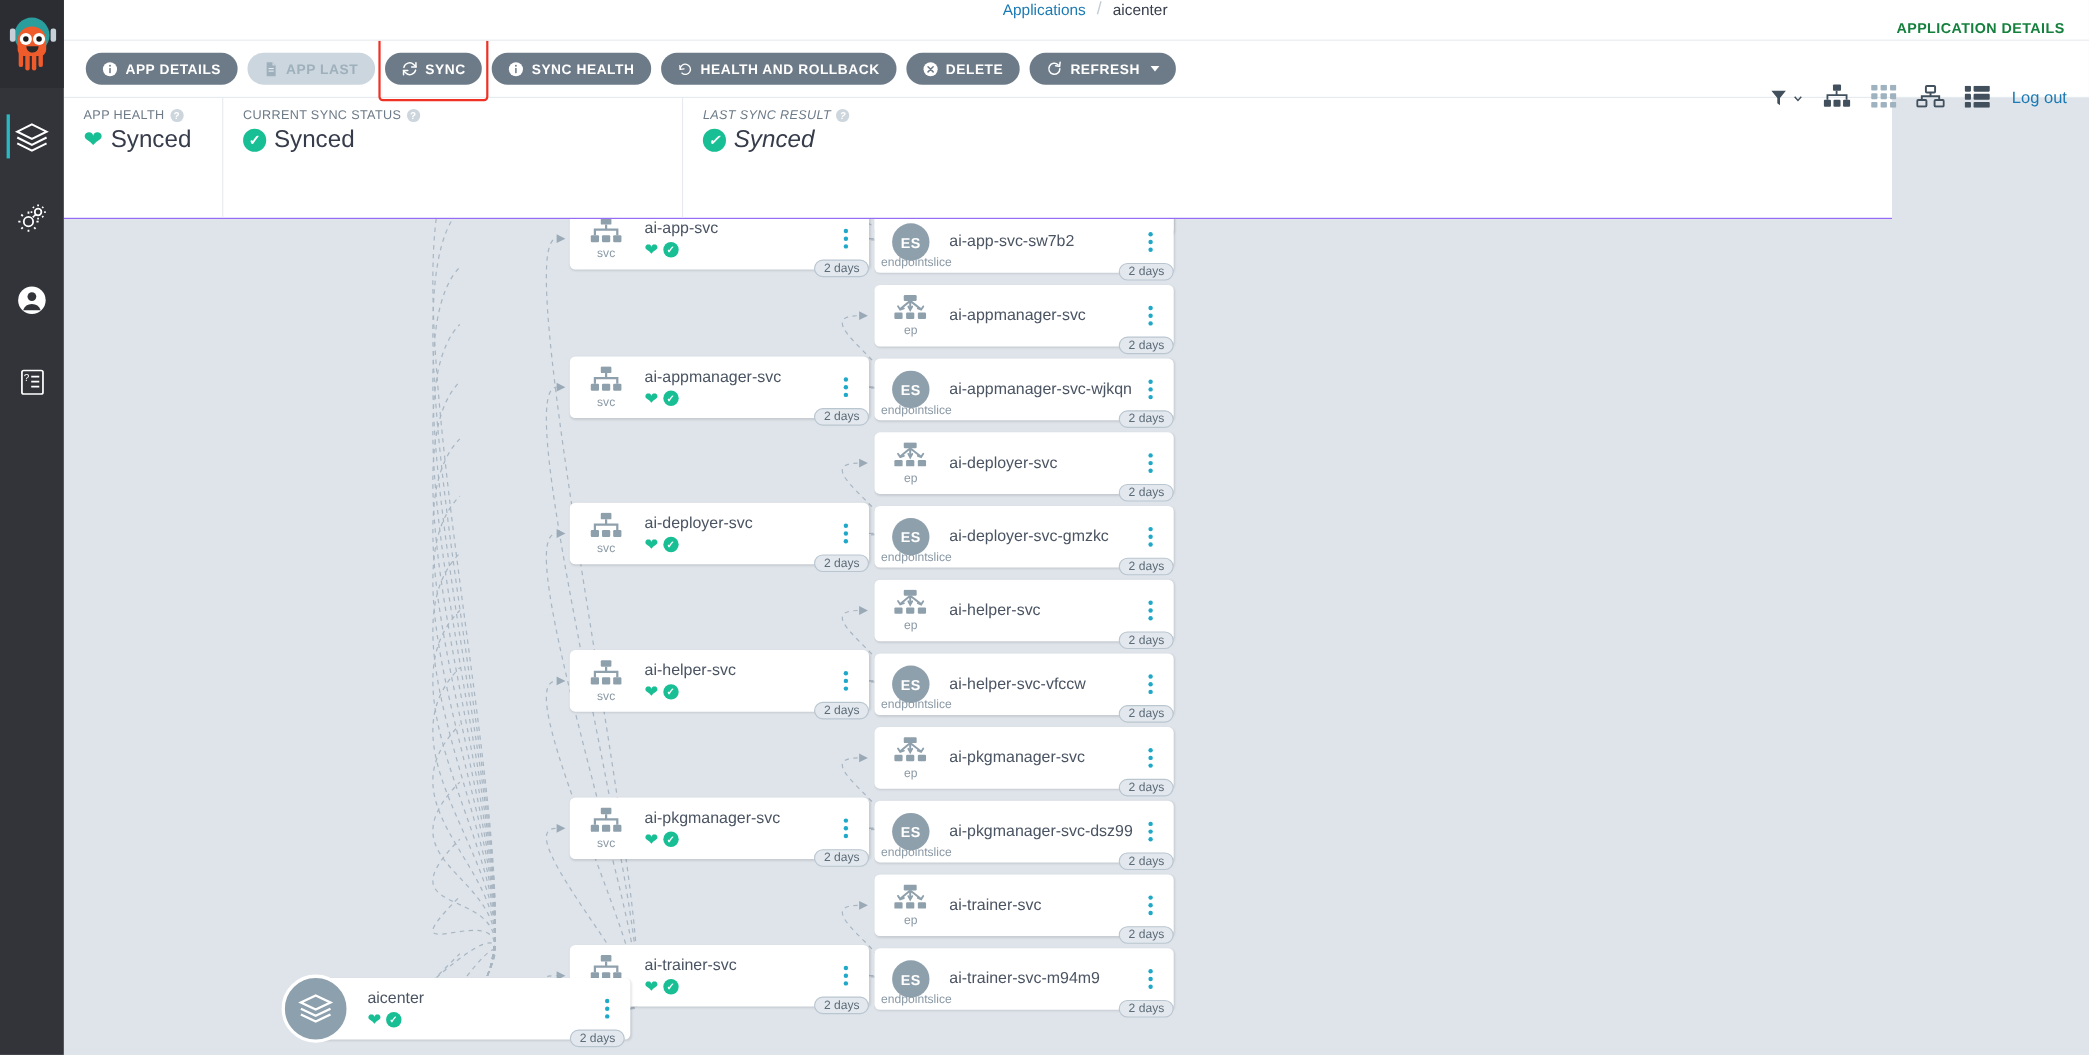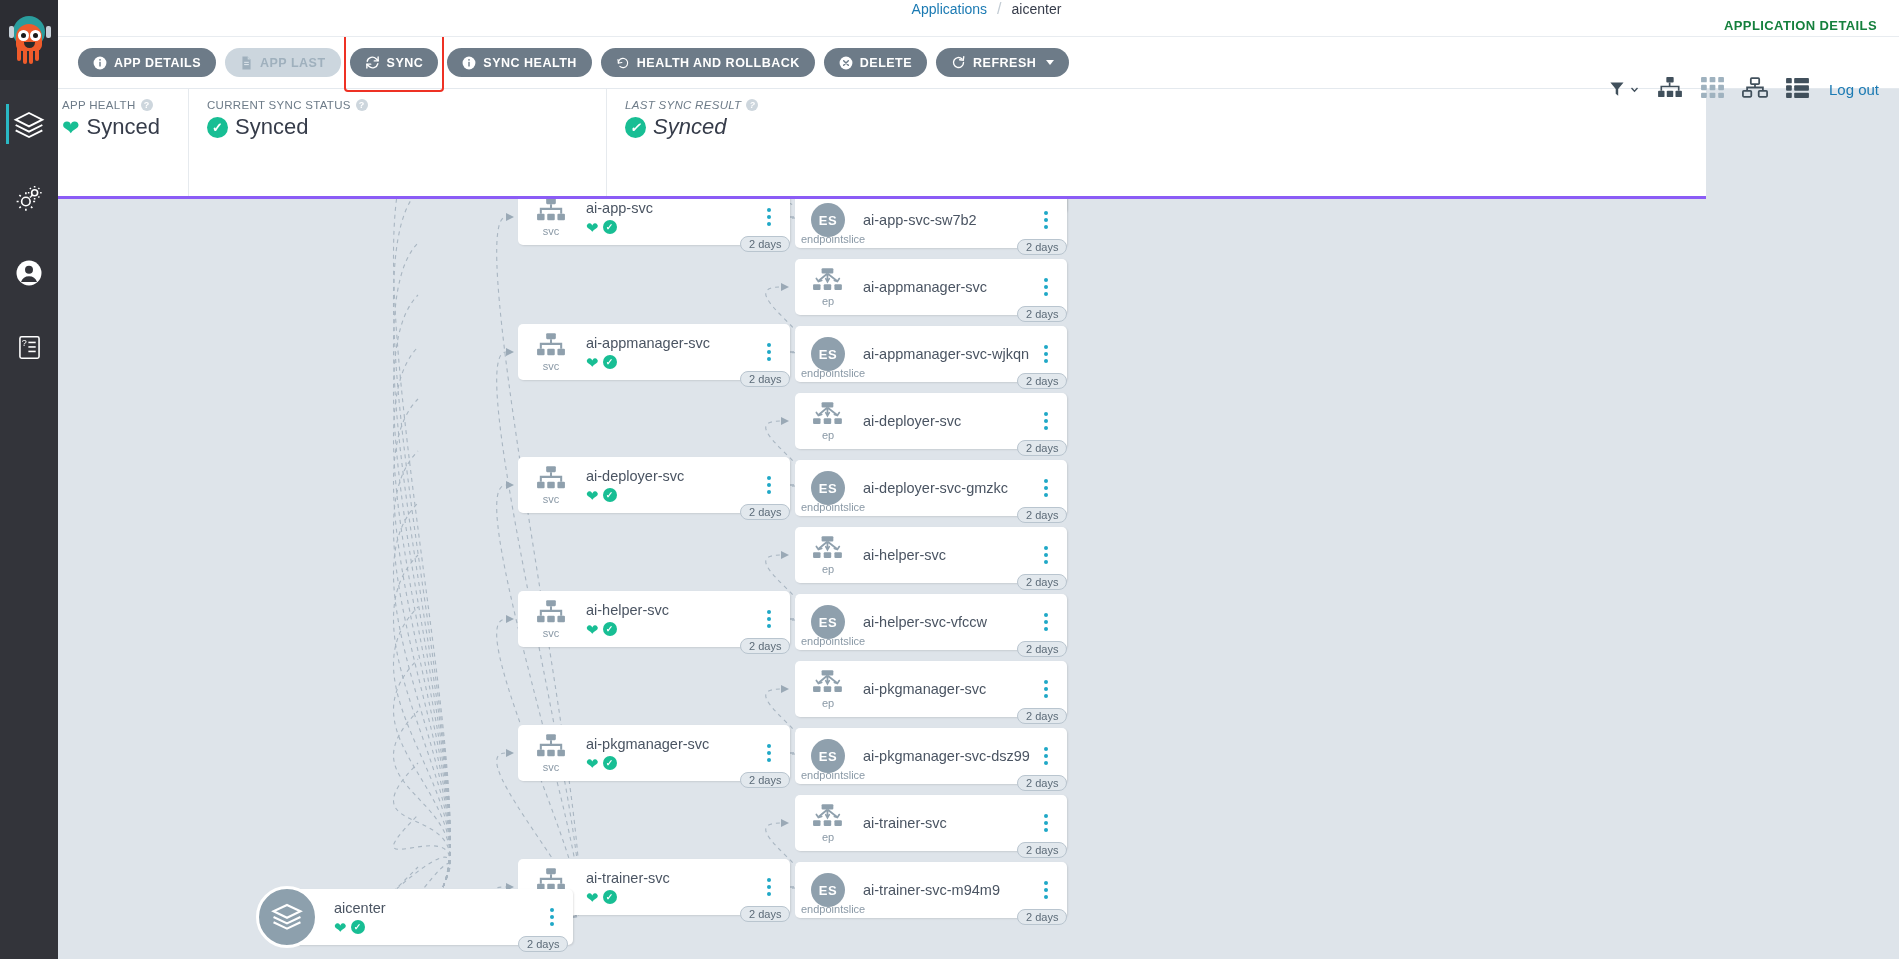--- a/index.html
+++ b/index.html
@@ -121,26 +121,26 @@
   .btn-wrap.highlight .btn { margin-right: 0; }
   .btn .ico { display: inline-flex; align-items: center; }
   .caret { width: 0; height: 0; border-left: 4px solid transparent; border-right: 4px solid transparent; border-top: 5px solid #fff; margin-left: 3px; }
 
   #toolbar-right { margin-left: auto; display: flex; align-items: flex-end; gap: 18px; margin-top: 48px; }
   .tool-ico { cursor: pointer; display: flex; align-items: center; color: #41505c; }
   #logout { color: #1b7ab3; font-size: 15px; cursor: pointer; margin-left: 2px; }
 
   
   #statusstrip {
-    position: absolute; left: 44px; top: 89px;
+    position: absolute; left: 58px; top: 89px;
     width: 1662px; height: 110px;
     background: #fff;
     display: flex;
     z-index: 28;
-    border-bottom: 3px solid #8b5cf6;
+    border-bottom: 1px solid #8b5cf6;
   }
   .stat-cell { padding: 10px 18px 0 18px; border-right: 1px solid #e6eaee; }
   .stat-cell:last-child { border-right: none; flex: 1; font-style: italic; }
   .stat-label {
     font-size: 11.5px; color: #6d7b88; letter-spacing: .3px;
     display: flex; align-items: center; gap: 5px; margin-bottom: 3px;
   }
   .qmark {
     width: 12px; height: 12px; border-radius: 50%;
     background: #cdd6dd; color: #fff; font-size: 9px;

